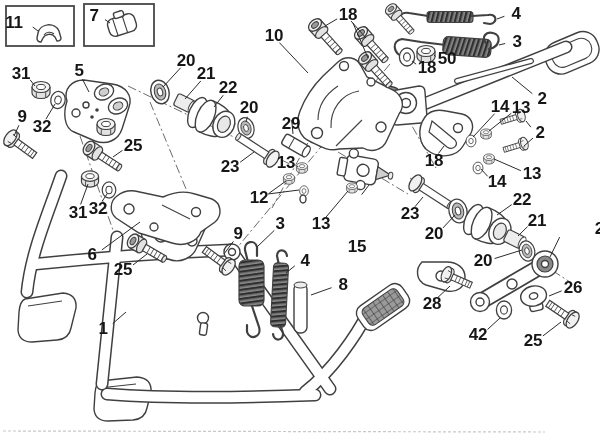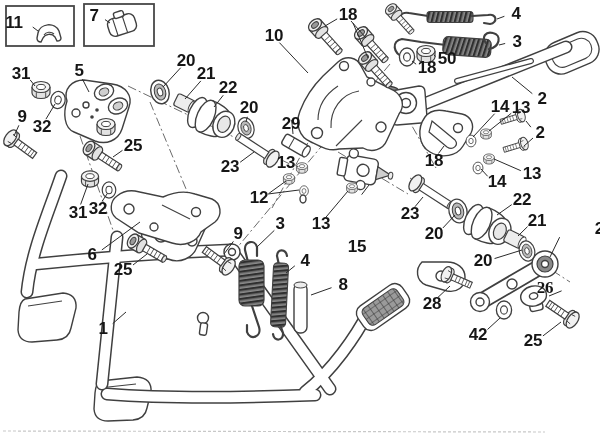--- a/index.html
+++ b/index.html
@@ -419,20 +419,20 @@
       <span class="callout" style="left: 238px; top: 234px;">9</span>
       <span class="callout" style="left: 280px; top: 224px;">3</span>
       <span class="callout" style="left: 305px; top: 261px;">4</span>
       <span class="callout" style="left: 343px; top: 285px;">8</span>
       <span class="callout" style="left: 410px; top: 214px;">23</span>
       <span class="callout" style="left: 522px; top: 200px;">22</span>
       <span class="callout" style="left: 537px; top: 221px;">21</span>
       <span class="callout" style="left: 563px; top: 229px; margin-left: 41px;">24</span>
       <span class="callout" style="left: 434px; top: 234px;">20</span>
       <span class="callout" style="left: 483px; top: 261px;">20</span>
-      <span class="callout" style="left: 545px; top: 288px; font-family: Liberation Serif, serif;">26</span>
+      <span class="callout" style="left: 573px; top: 288px;">26</span>
       <span class="callout" style="left: 432px; top: 304px; text-align: right;">28</span>
       <span class="callout" style="left: 478px; top: 335px;">42</span>
       <span class="callout" style="left: 533px; top: 341px;">25</span>
       <span class="callout" style="left: 103px; top: 329px;">1</span>
     </div>
 
 </div>
 
 </body></html>

